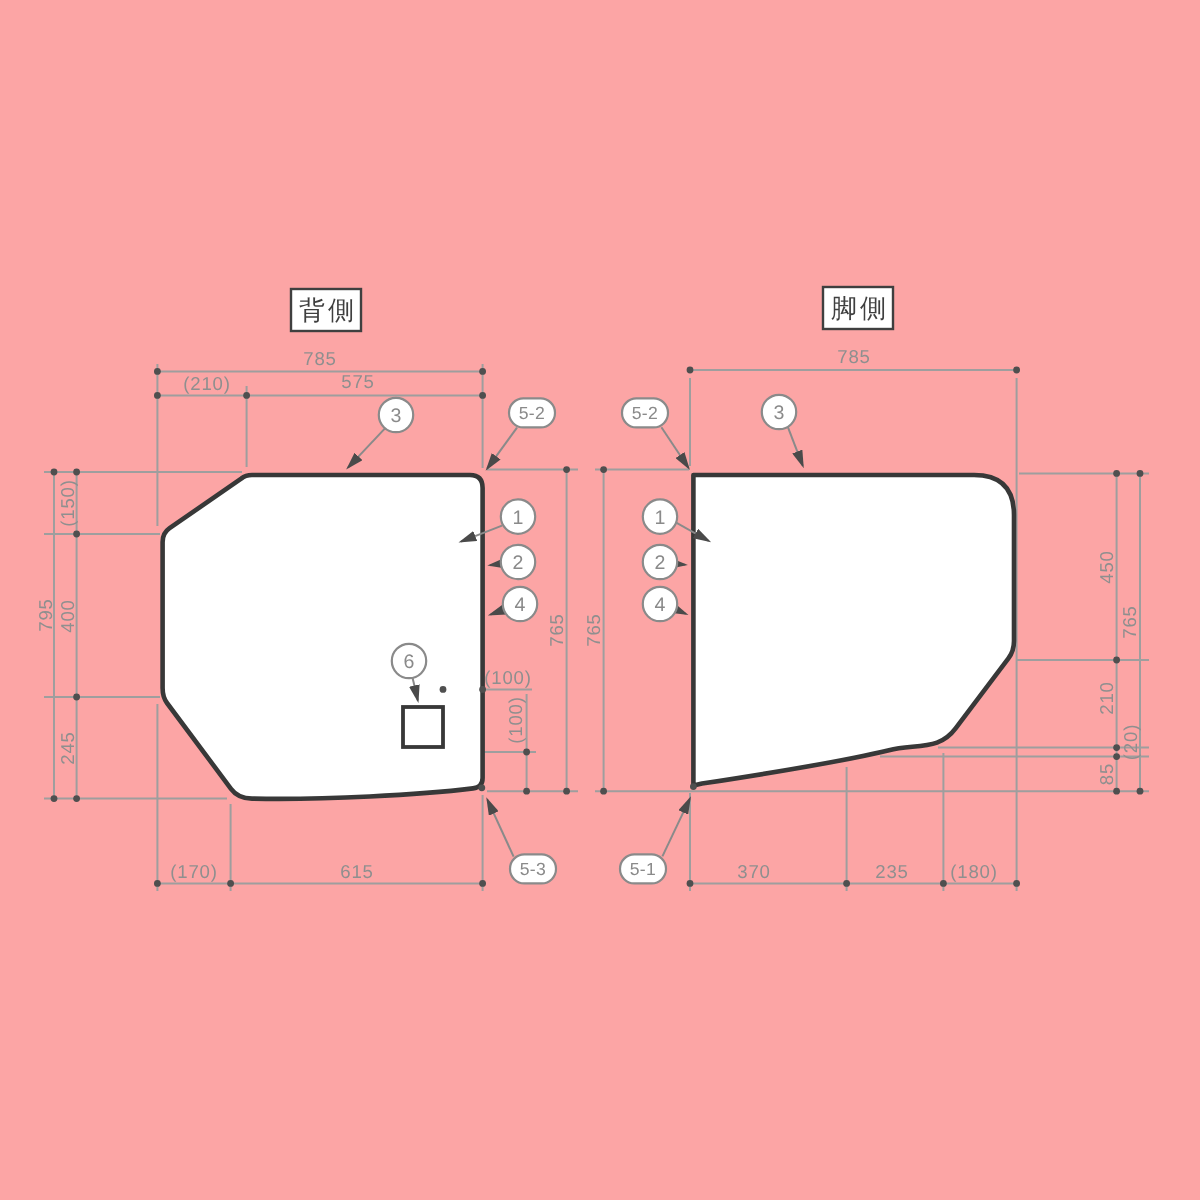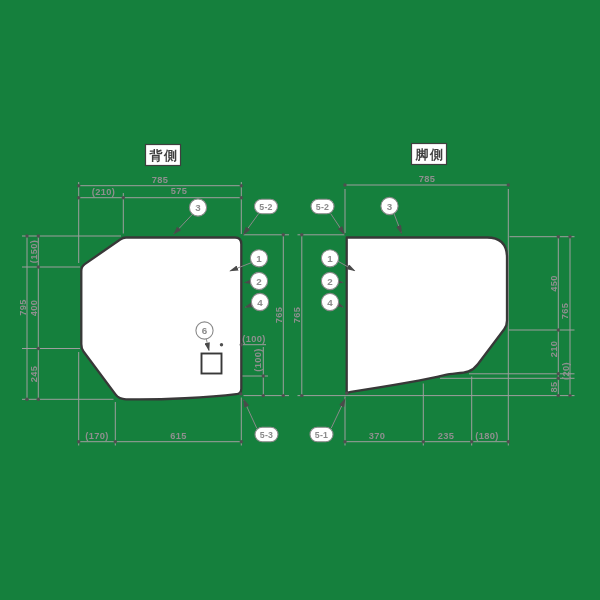--- a/index.html
+++ b/index.html
@@ -1,17 +1,17 @@
 <!DOCTYPE html>
 <html><head>
 <meta charset="utf-8">
 <style>
   html,body{margin:0;padding:0;background:#ffffff;}
-  .stage{position:relative;width:600px;height:600px;background:#15803d;overflow:hidden;
-         font-family:"Liberation Sans", sans-serif;font-weight:bold;}
+  .stage{position:relative;width:600px;height:600px;background:#fca5a5;overflow:hidden;
+         font-family:"Liberation Sans", sans-serif;}
   svg{position:absolute;left:0;top:0;}
   .edge{fill:#ffffff;stroke:#383838;stroke-width:2.3;stroke-linejoin:round;}
   .hole{fill:#ffffff;stroke:#383838;stroke-width:1.9;}
   .dim{stroke:#9e9e9e;stroke-width:1;fill:none;}
   .leader{stroke:#8a8a8a;stroke-width:1;fill:none;}
   .dot{fill:#4f4f4f;stroke:none;}
   .dimtext{font-size:9.3px;fill:#8f8f8f;letter-spacing:0.4px;}
   .balloon{fill:#ffffff;stroke:#8a8a8a;stroke-width:1.1;}
   .balloontext{font-size:9.8px;fill:#8a8a8a;}
   .stadiumtext{font-size:8.8px;fill:#8a8a8a;letter-spacing:0.2px;}

